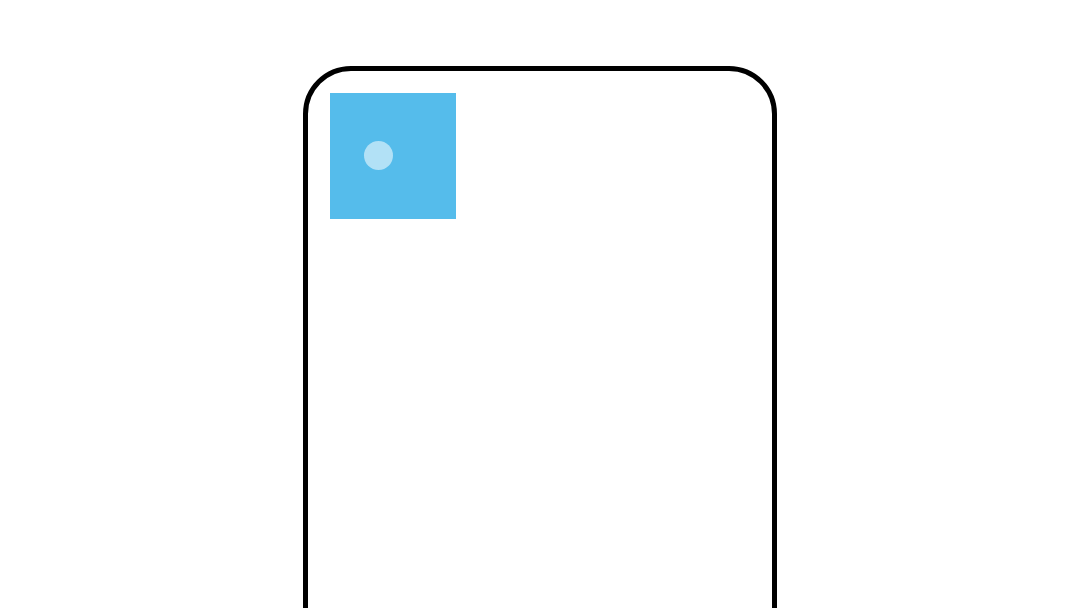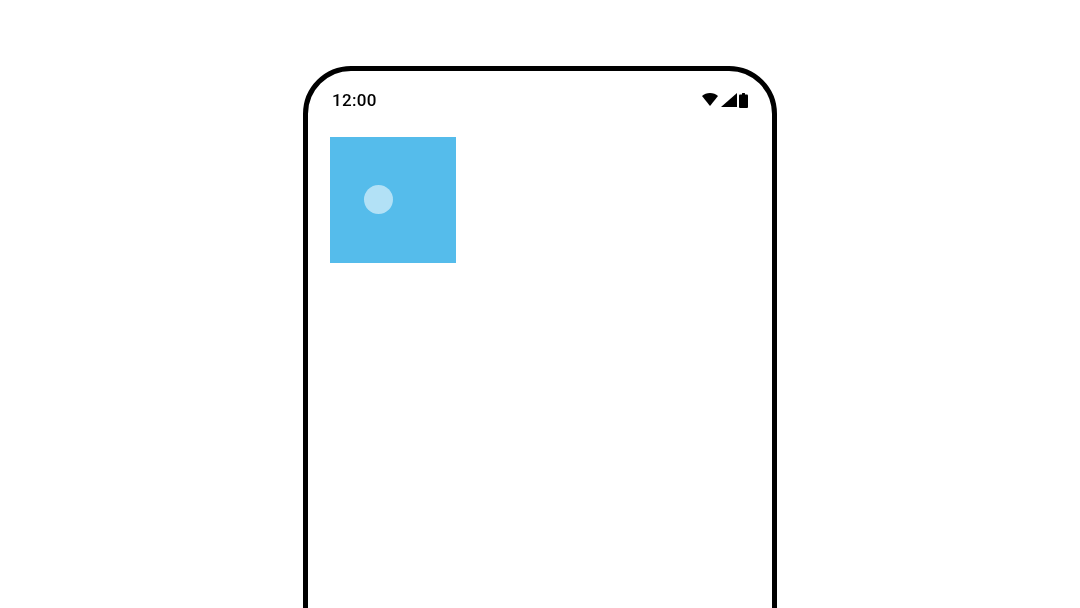--- a/index.html
+++ b/index.html
@@ -60,39 +60,18 @@
       width: 29px;
       height: 29px;
       border-radius: 50%;
       background: rgba(255, 255, 255, 0.55);
     }
   </style>
 </head>
 <body>
 
 <div class="device-frame">
-  <div class="status-bar">
-    <span class="time">12:00</span>
-    <div class="status-icons">
-      <span class="wifi-icon">
-        <svg width="18" height="14" viewBox="0 0 18 14">
-          <path d="M9 13 L1 3 C3 1 6 0 9 0 C12 0 15 1 17 3 Z" fill="#000"></path>
-        </svg>
-      </span>
-      <span class="signal-icon">
-        <svg width="16" height="14" viewBox="0 0 16 14">
-          <path d="M0 14 L16 14 L16 0 Z" fill="#000"></path>
-        </svg>
-      </span>
-      <span class="battery-icon">
-        <svg width="9" height="15" viewBox="0 0 9 15">
-          <rect x="0" y="1.5" width="9" height="13.5" rx="1" fill="#000"></rect>
-          <rect x="3" y="0" width="3" height="2" rx="0.5" fill="#000"></rect>
-        </svg>
-      </span>
-    </div>
-  </div>
   <div class="content-area">
     <div class="blue-square">
       <div class="touch-ripple"></div>
     </div>
   </div>
 </div>
 
 </body></html>

